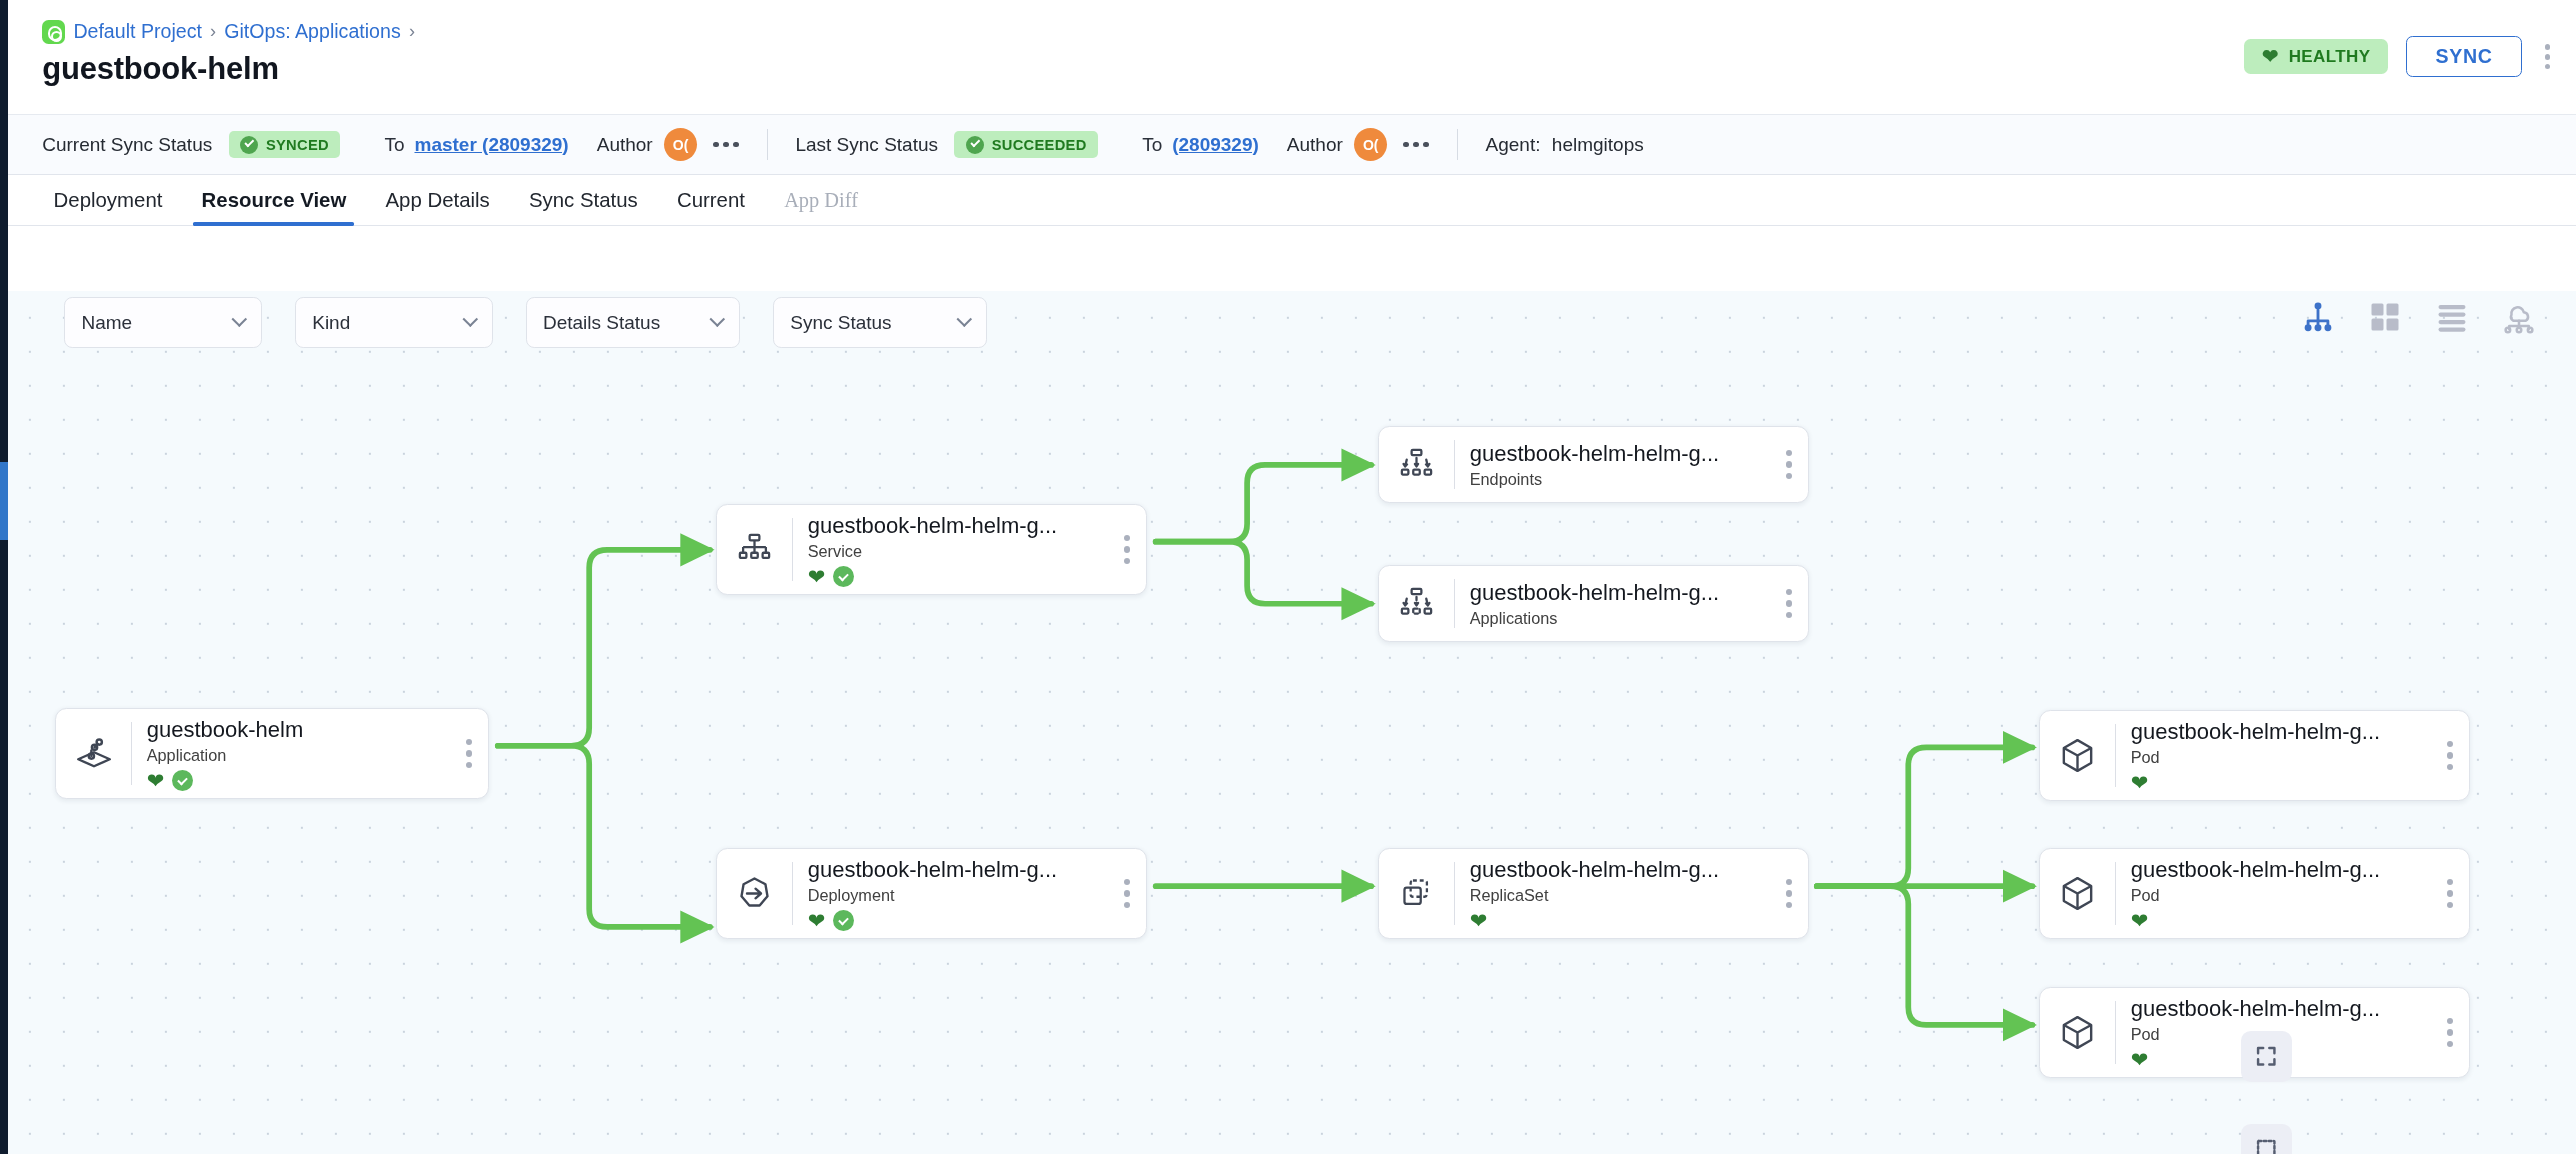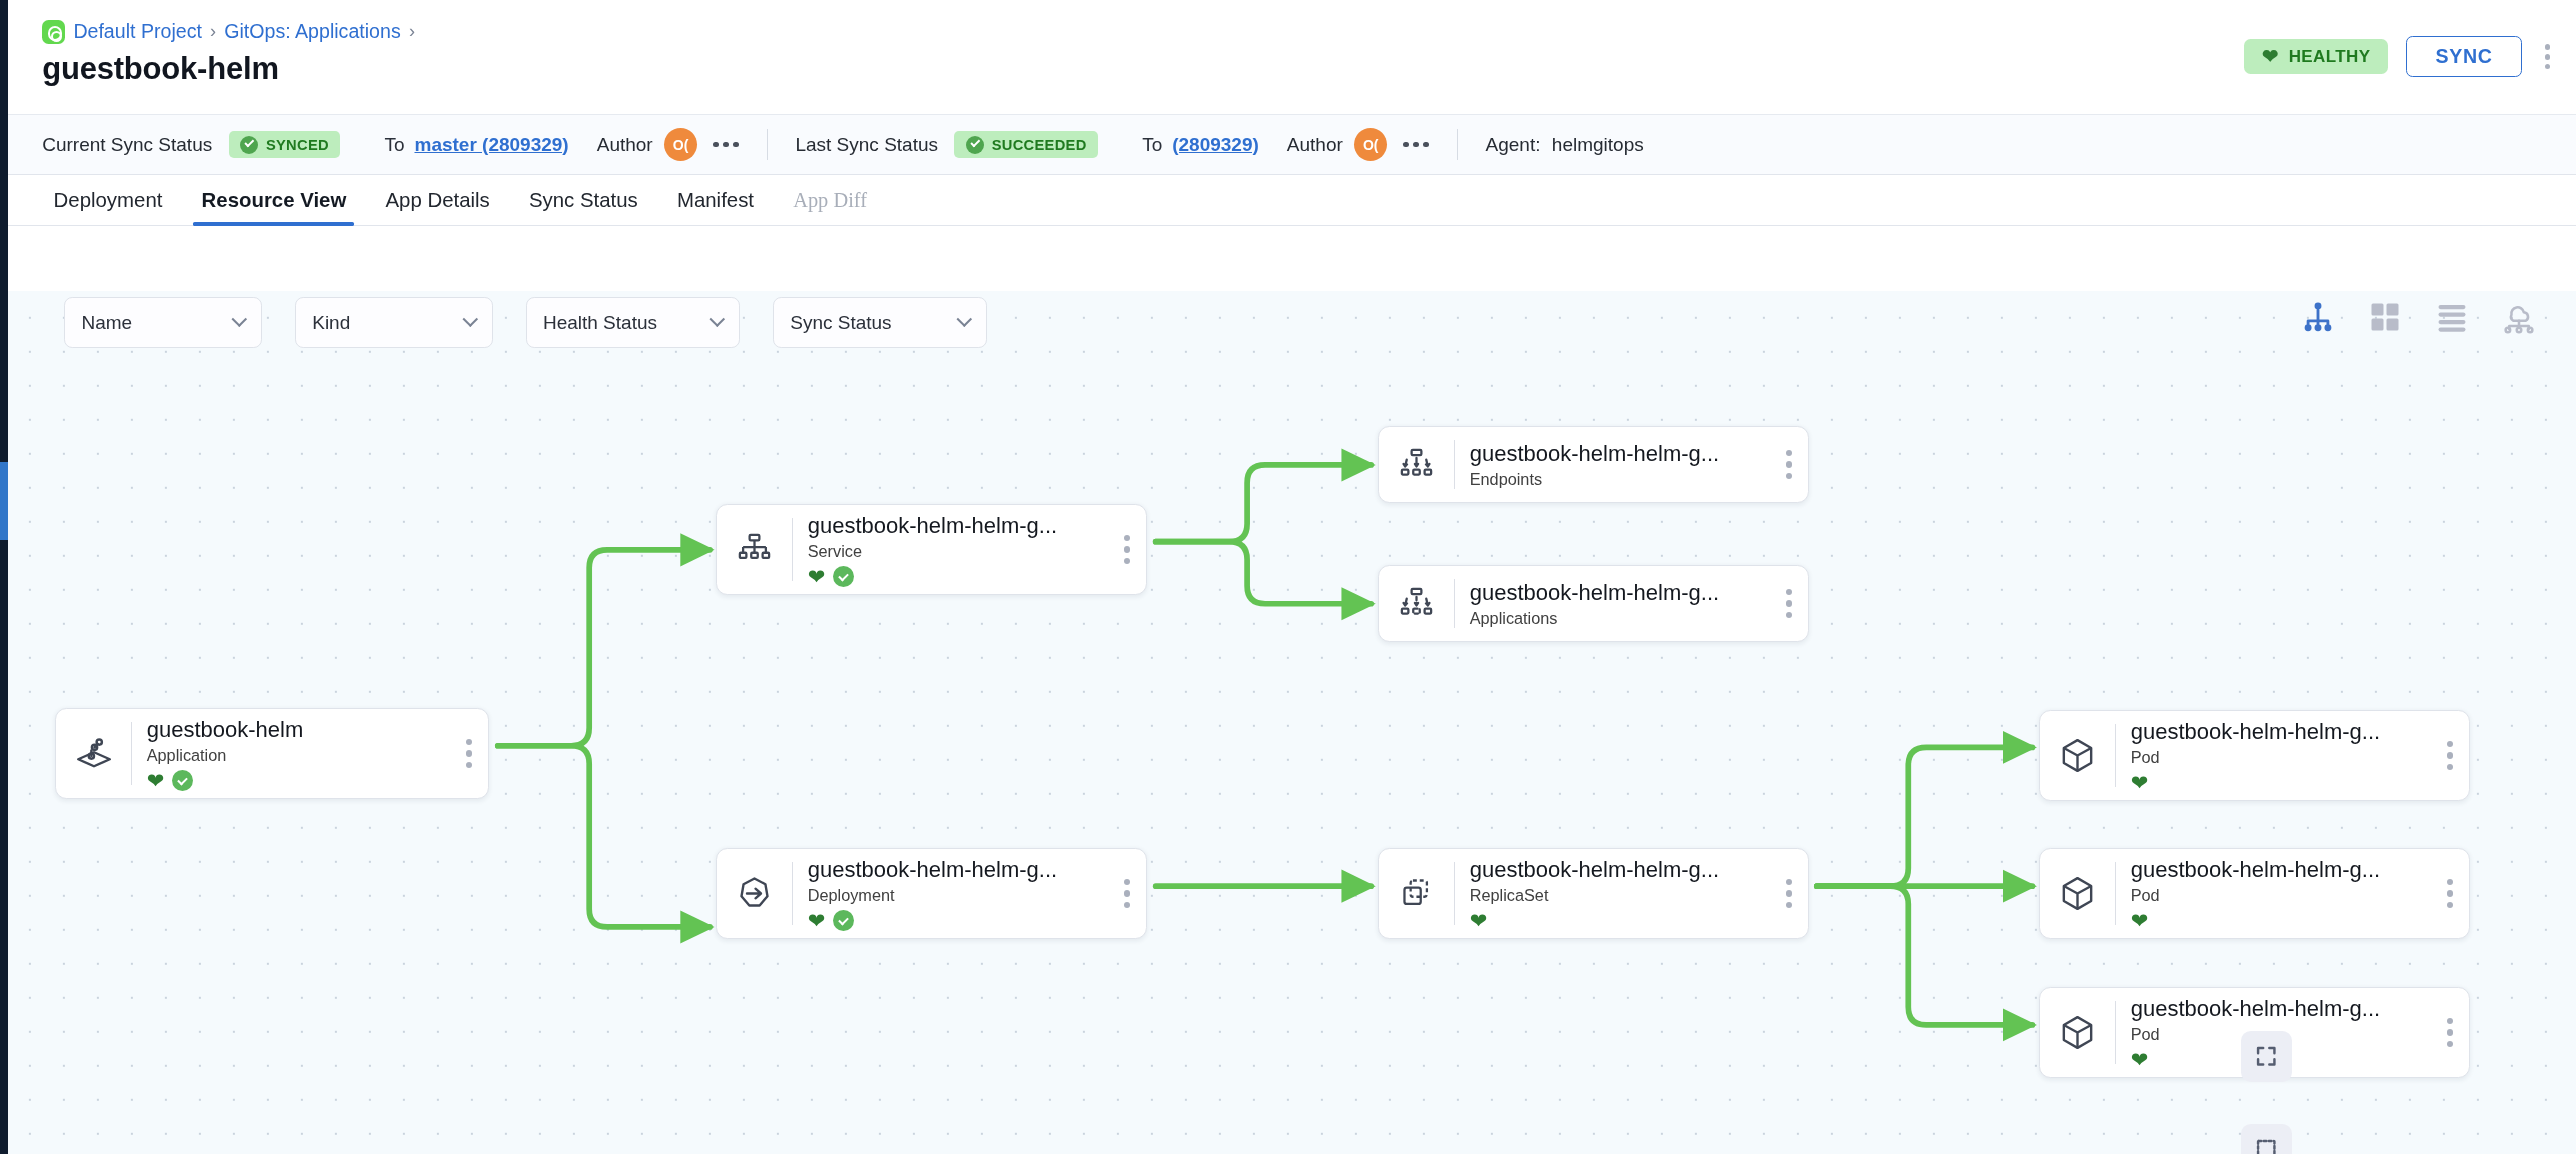--- a/index.html
+++ b/index.html
@@ -286,21 +286,21 @@
     <span class="sb-label">Agent:</span>
     <span class="sb-gap" style="width:11.4px"></span>
     <span class="sb-label">helmgitops</span>
   </div>
 
   <div class="tabs">
     <div class="tab">Deployment</div>
     <div class="tab active">Resource View</div>
     <div class="tab">App Details</div>
     <div class="tab">Sync Status</div>
-    <div class="tab">Manifest</div>
+    <div class="tab">Current</div>
     <div class="tab disabled">App Diff</div>
   </div>
 
   <div class="toolbar"></div>
 
   <div class="canvas">
 
     <svg class="edges" viewBox="0 0 3146 1057">
       <defs>
         <marker id="arrow" markerWidth="7" markerHeight="7" refX="5.2" refY="3.5" orient="auto">
@@ -554,21 +554,21 @@
   <div class="filters">
     <div class="filter">
       <span>Name</span>
       <span class="chev"></span>
     </div>
     <div class="filter">
       <span>Kind</span>
       <span class="chev"></span>
     </div>
     <div class="filter wide">
-      <span>Health Status</span>
+      <span>Details Status</span>
       <span class="chev"></span>
     </div>
     <div class="filter wide">
       <span>Sync Status</span>
       <span class="chev"></span>
     </div>
   </div>
 
   <div class="viewmodes">
     <svg class="vm" viewBox="0 0 24 24">

